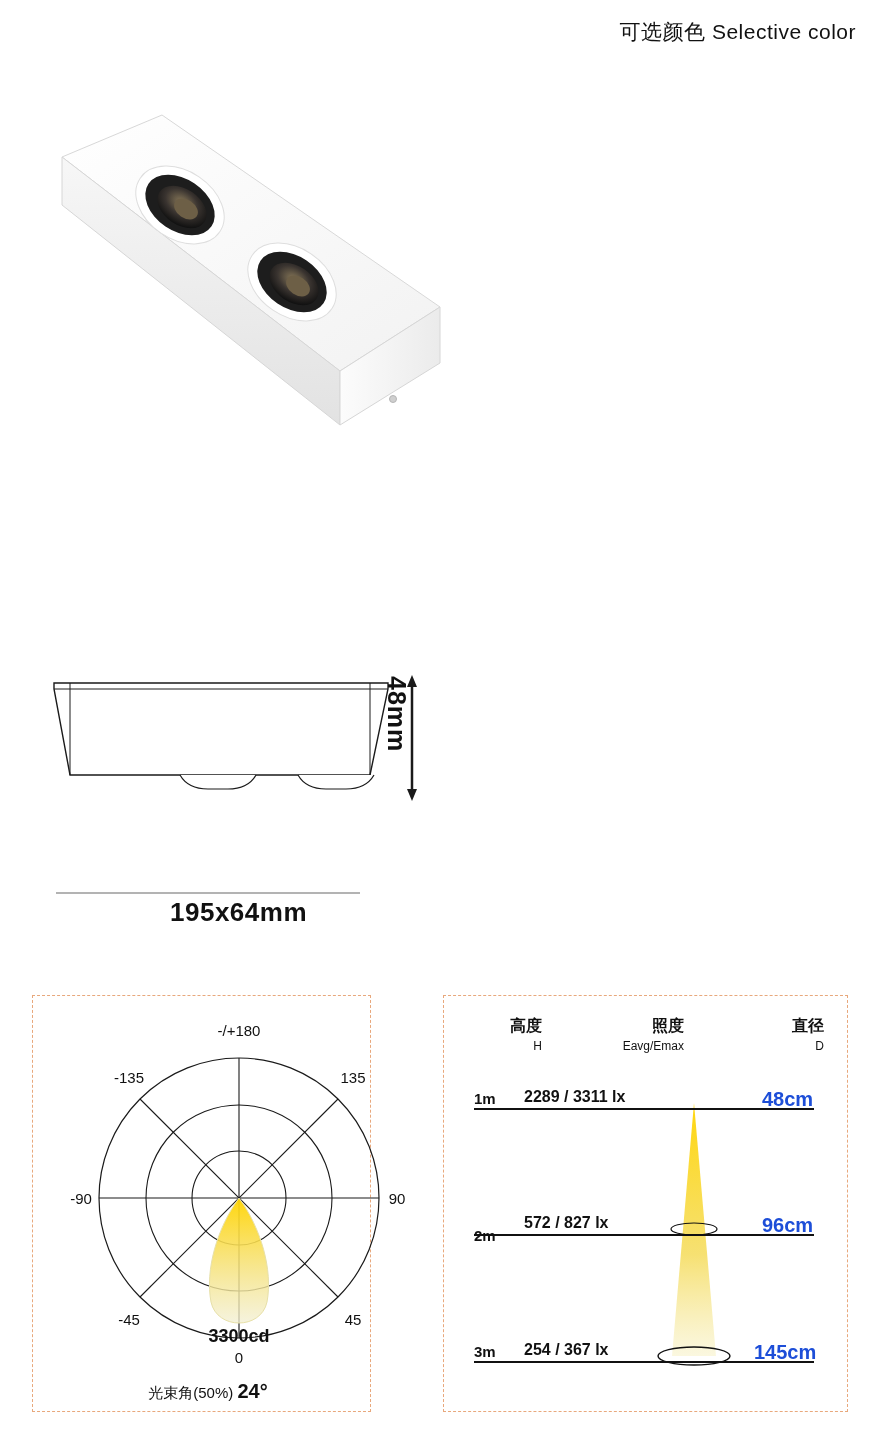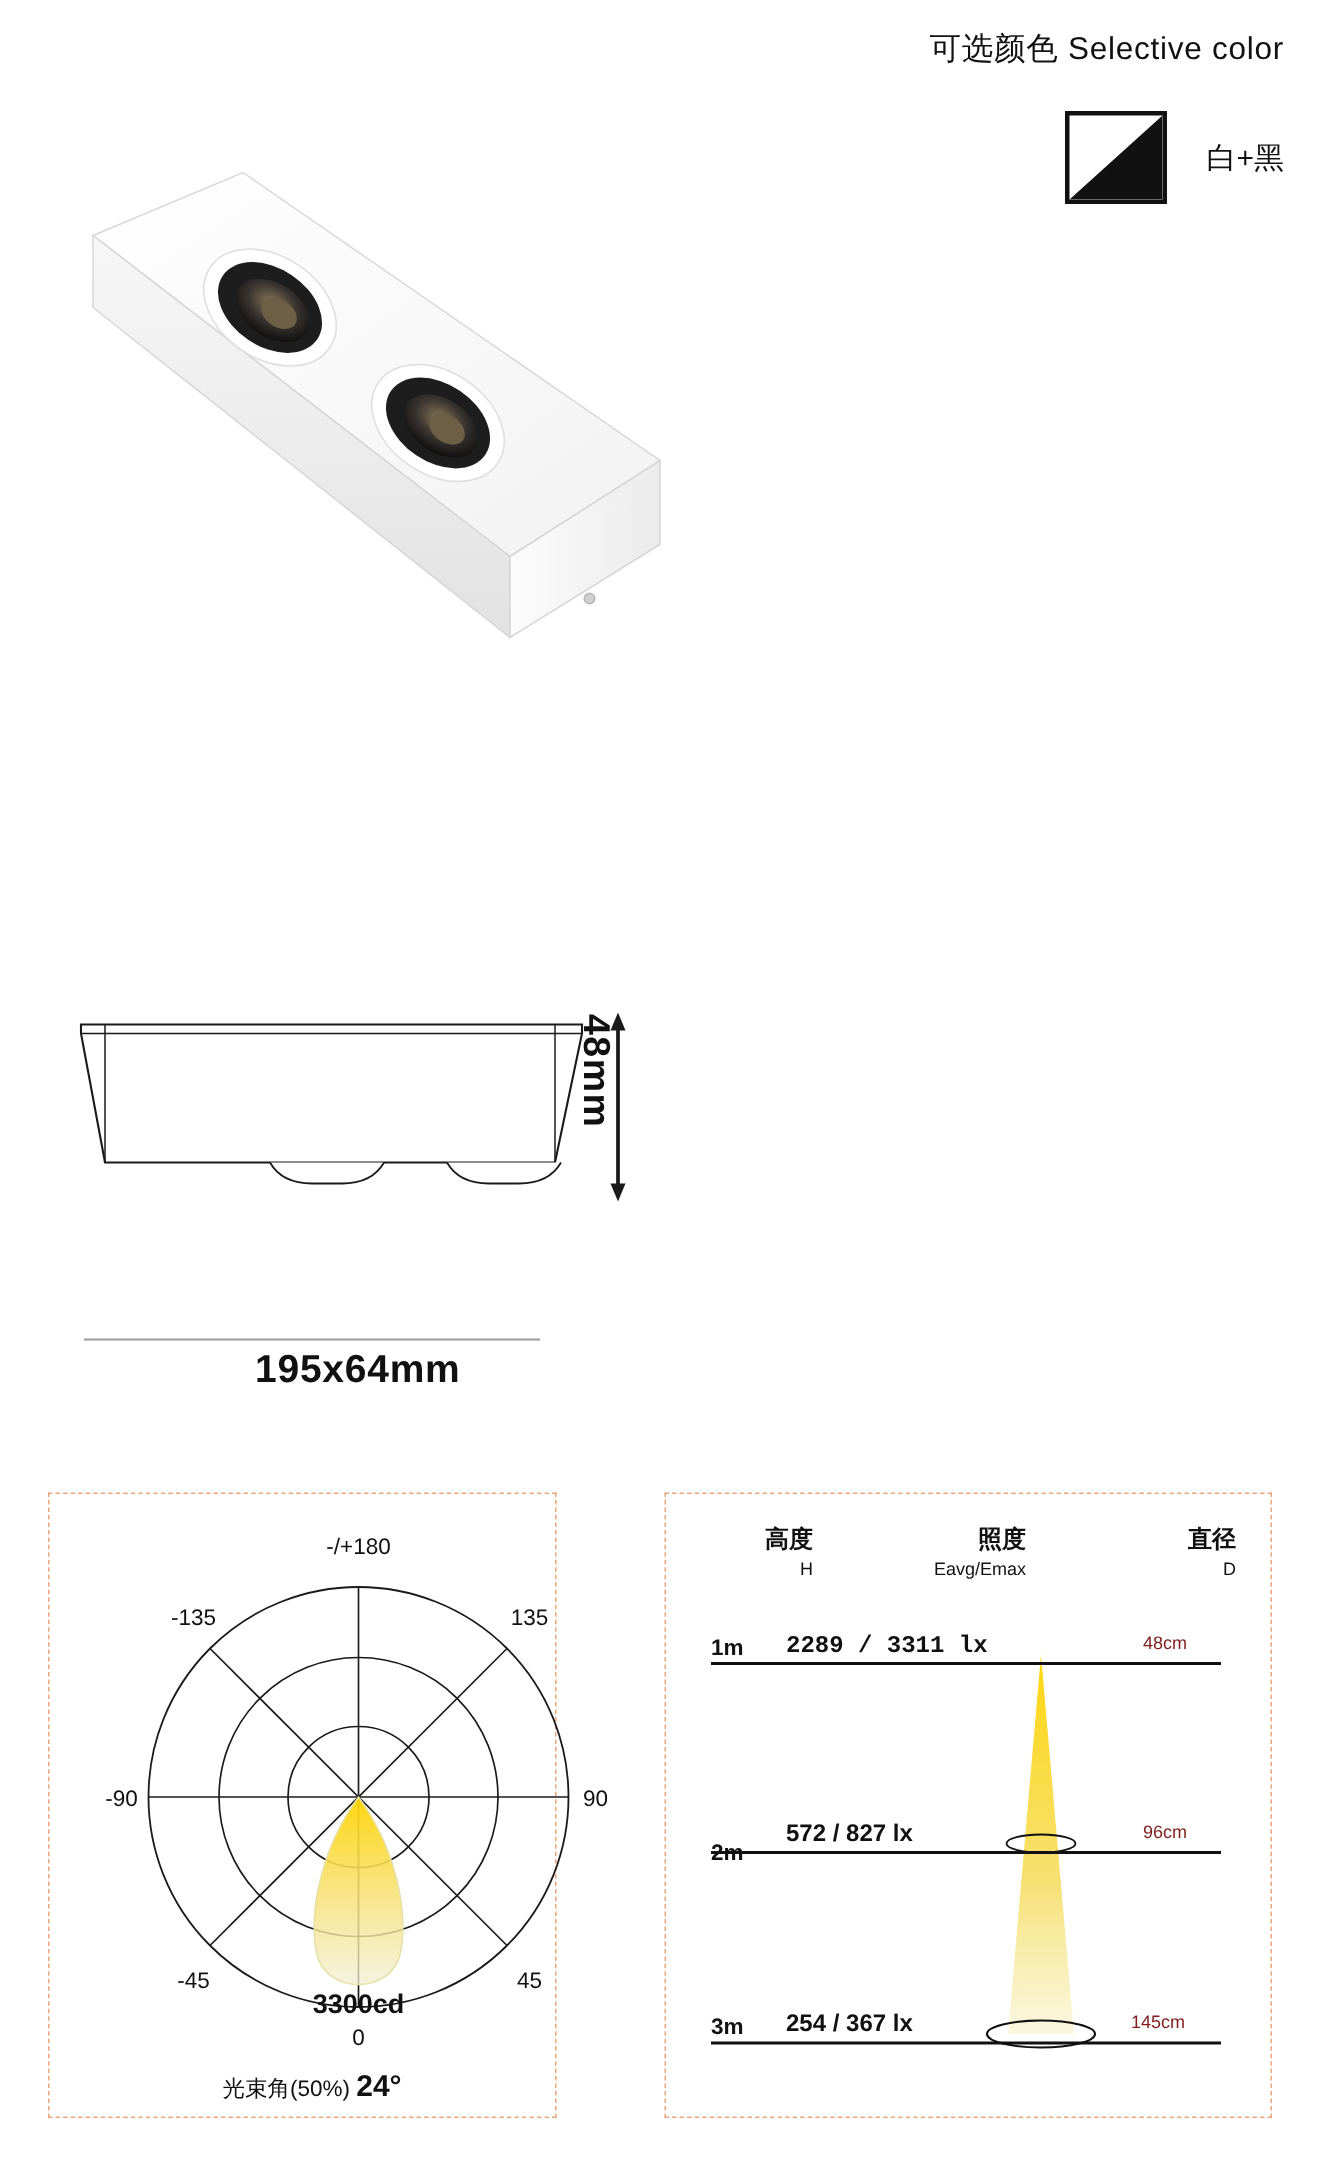--- a/index.html
+++ b/index.html
@@ -67,36 +67,32 @@
   .tbl-head{
     position:absolute;top:20px;left:0;width:100%;
     font-size:15px;color:#111;
   }
   .th{position:absolute;text-align:right;}
   .th .t1{font-weight:bold;font-size:16px;display:block;}
   .th .t2{font-size:12px;display:block;margin-top:2px;}
 
   .row-label{position:absolute;font-size:15px;font-weight:bold;color:#111;}
   .row-val{position:absolute;font-size:16px;font-weight:bold;color:#111;}
-  .row-dia{position:absolute;font-size:12px;font-weight:normal;color:#7f1d1d;}
+  .row-dia{position:absolute;font-size:20px;font-weight:bold;color:#1d4ed8;}
   .row-line{position:absolute;height:2px;background:#111;}
 
   .cone-svg{position:absolute;left:0;top:0;}
 </style>
 </head>
 <body>
 
 <div class="page">
 
   <div class="color-head">可选颜色 Selective color</div>
 
-  <div class="swatch-row">
-    <div class="swatch"></div>
-    <div class="swatch-label">白+黑</div>
-  </div>
 
   <div class="product">
     <svg class="prod-svg" width="440" height="390" viewBox="0 0 440 390">
       <defs>
         <linearGradient id="topface" x1="0" y1="0" x2="1" y2="1">
           <stop offset="0%" stop-color="#ffffff"></stop>
           <stop offset="100%" stop-color="#f2f2f2"></stop>
         </linearGradient>
         <linearGradient id="frontface" x1="0" y1="0" x2="0" y2="1">
           <stop offset="0%" stop-color="#f7f7f7"></stop>
@@ -220,21 +216,21 @@
         <span class="t2">Eavg/Emax</span>
       </div>
       <div class="th" style="left:300px;top:0;width:80px;">
         <span class="t1">直径</span>
         <span class="t2">D</span>
       </div>
     </div>
 
     <div class="row-line" style="left:30px;top:112px;width:340px;"></div>
     <div class="row-label" style="left:30px;top:94px;">1m</div>
-    <div class="row-val" style="left:80px;top:92px;font-family:Liberation Mono, monospace;">2289 / 3311 lx</div>
+    <div class="row-val" style="left:80px;top:92px;">2289 / 3311 lx</div>
     <div class="row-dia" style="left:318px;top:92px;">48cm</div>
 
     <div class="row-line" style="left:30px;top:238px;width:340px;"></div>
     <div class="row-label" style="left:30px;top:220px;margin-top:11px;">2m</div>
     <div class="row-val" style="left:80px;top:218px;">572 / 827 lx</div>
     <div class="row-dia" style="left:318px;top:218px;">96cm</div>
 
     <div class="row-line" style="left:30px;top:365px;width:340px;"></div>
     <div class="row-label" style="left:30px;top:347px;">3m</div>
     <div class="row-val" style="left:80px;top:345px;">254 / 367 lx</div>

